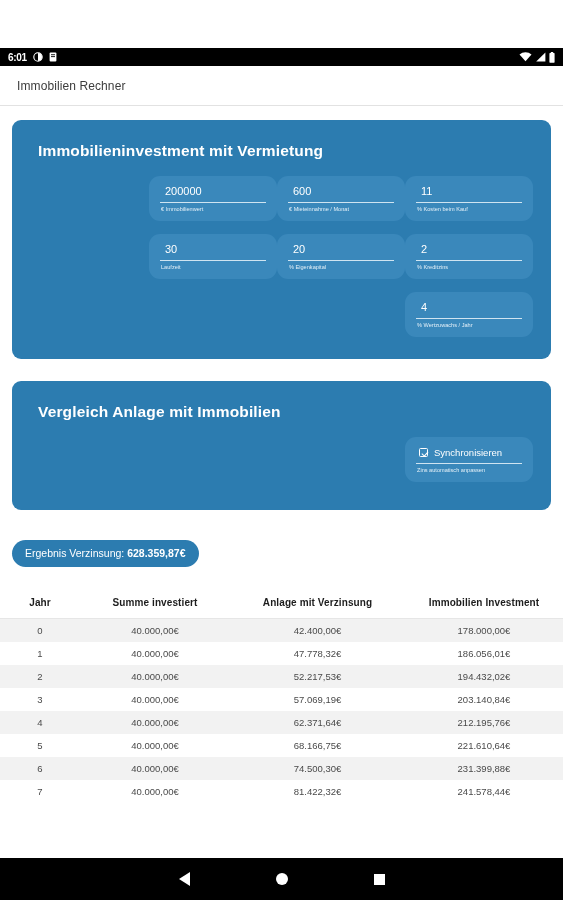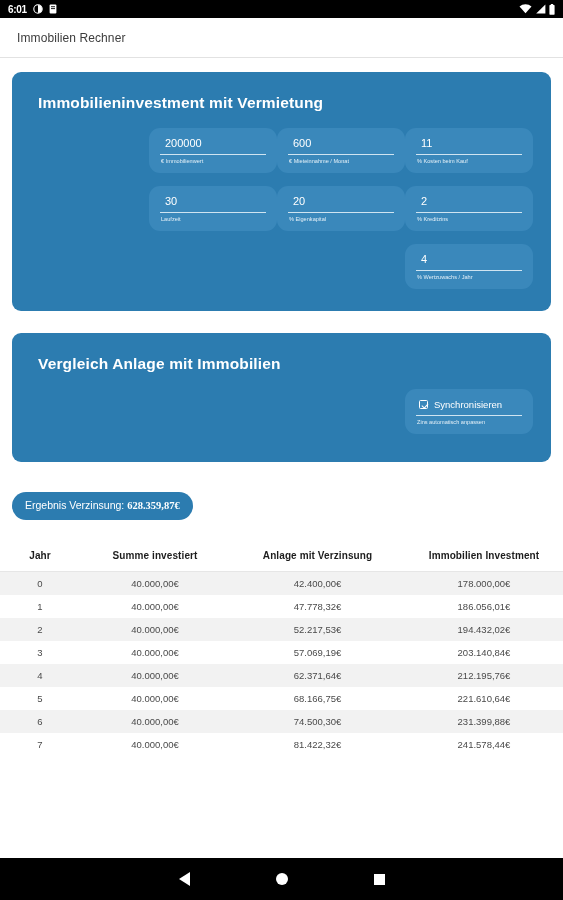--- a/index.html
+++ b/index.html
@@ -31,20 +31,21 @@
   .statusbar {
     height: 18px;
     background: #000000;
     color: #ffffff;
     display: flex;
     align-items: center;
     padding: 0 8px;
     font-size: 10px;
     font-weight: bold;
     flex: 0 0 auto;
+    margin-top: 48px;
   }
   .statusbar .sb-left {
     display: flex;
     align-items: center;
     gap: 6px;
   }
   .statusbar .sb-clock { letter-spacing: -0.3px; }
   .statusbar .sb-right {
     margin-left: auto;
     display: flex;
@@ -178,21 +179,21 @@
   }
   .badge {
     background: #2c7cb0;
     border-radius: 18px;
     padding: 6px 13px 7px 13px;
     color: #ffffff;
     font-size: 10.5px;
     white-space: nowrap;
     line-height: 14px;
   }
-  .badge .bval { font-weight: bold; font-family: Liberation Serif, serif; }
+  .badge .bval { font-weight: bold; }
 
   
   .table {
     margin: 22px 0 0 0;
     width: 100%;
     border-collapse: collapse;
     font-size: 9.5px;
     color: #3a3a3a;
   }
   .table th {

